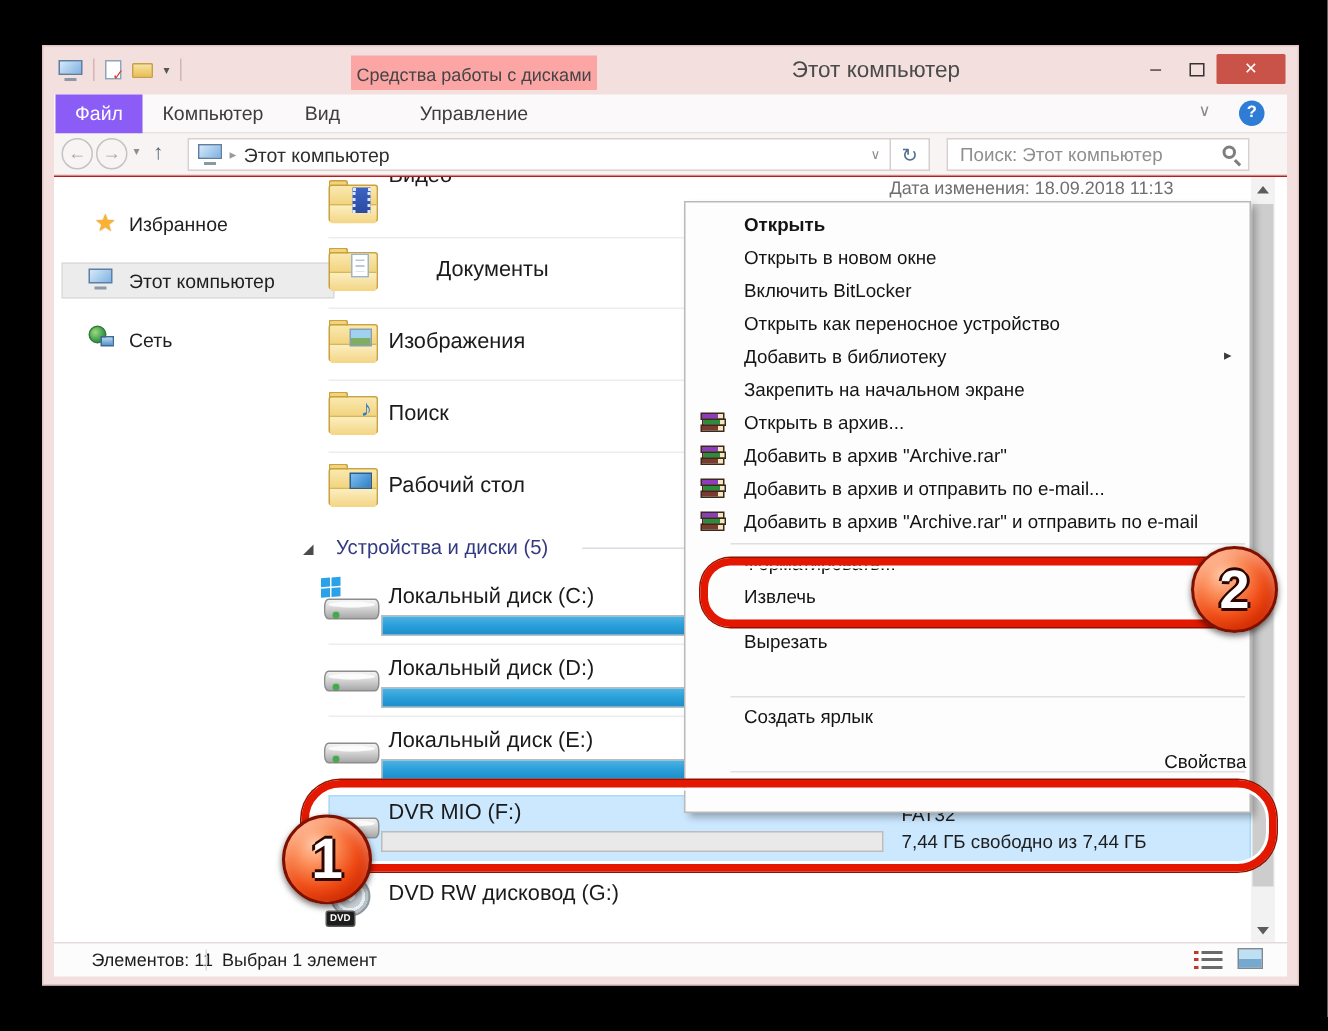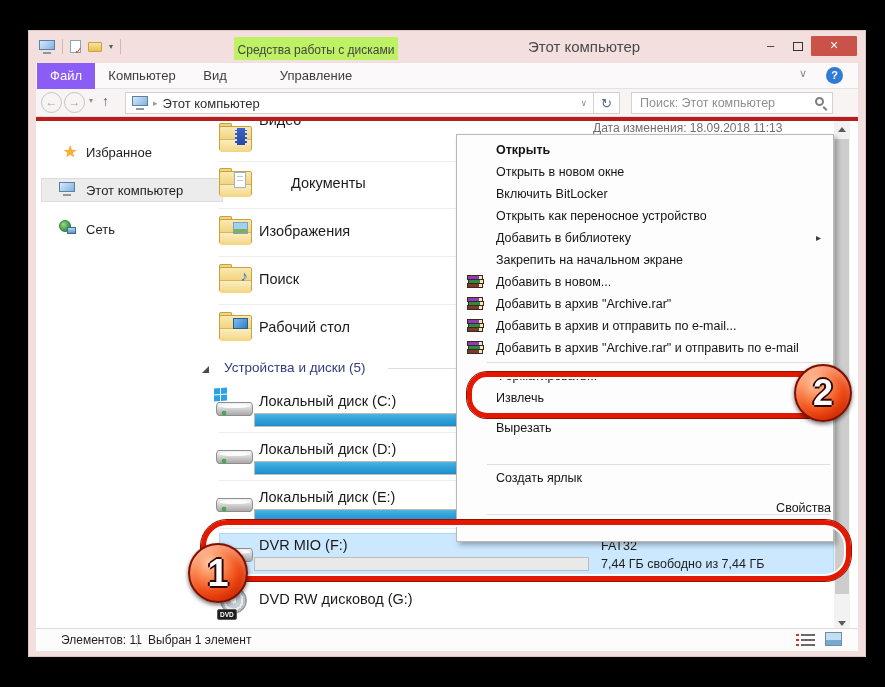--- a/index.html
+++ b/index.html
@@ -9,21 +9,21 @@
 
   
   .win { position:absolute; left:28px; top:30px; width:838px; height:627px;
          background:#f2dfde; border:1px solid #e3c4c2; box-shadow:0 0 0 1px rgba(0,0,0,.4); }
 
   .titlebar { position:absolute; left:0; top:0; right:0; height:32px; }
   .qat { position:absolute; left:10px; top:8px; display:flex; align-items:center; gap:7px; }
   .qat-sep { width:1px; height:15px; background:#d4b5b3; }
   .win-title { position:absolute; left:440px; top:7px; width:230px; text-align:center;
                font-size:15px; color:#4a4a4a; white-space:nowrap; }
-  .ctx-group { position:absolute; left:205px; top:6px; width:164px; height:23px; background:#bef264;
+  .ctx-group { position:absolute; left:205px; top:6px; width:164px; height:23px; background:#fca5a5;
                font-size:12px; color:#444; text-align:center; line-height:26px; white-space:nowrap; }
   .win-btns { position:absolute; right:8px; top:5px; display:flex; align-items:center; }
   .wb { width:27px; height:20px; text-align:center; line-height:19px; font-size:13px; color:#333; cursor:default; }
   .wb-close { width:46px; background:#c95348; color:#fff; font-size:14px; border-radius:1px; }
   .maxbox { display:inline-block; width:10px; height:9px; border:1px solid #333; vertical-align:middle; }
 
   .tabrow { position:absolute; left:7px; right:7px; top:32px; height:26px; background:#fbf9f9;
             border-bottom:1px solid #e9e0e0; }
   .tab { position:absolute; top:0; height:26px; line-height:26px; text-align:center; font-size:13px; color:#3d3d3d; }
   .tab-file { background:#8b5cf6; color:#fff; }
@@ -45,21 +45,21 @@
                 border:1px solid #d9cfcf; border-left:none; text-align:center; line-height:21px; font-size:13px; color:#4f6f8f; }
   .searchbox { position:absolute; left:595px; top:3px; width:202px; height:22px; background:#fff; border:1px solid #d9cfcf; }
   .searchbox input { width:100%; height:100%; border:none; outline:none; font-size:12.5px; padding:0 24px 0 8px;
                      font-family:inherit; color:#333; background:transparent; }
   .searchbox input::placeholder { color:#8f8f8f; opacity:1; }
   .mag { position:absolute; right:8px; top:4px; width:9px; height:9px; border:2px solid #7e7e7e; border-radius:50%; }
   .mag::after { content:""; position:absolute; left:7px; top:7px; width:2px; height:5px; background:#7e7e7e; transform:rotate(-45deg); }
 
   
   .main { position:absolute; left:7px; right:7px; top:86px; height:511px; background:#fff;
-          border-top:4px solid #b91c1c; overflow:hidden; }
+          border-top:1px solid #b91c1c; overflow:hidden; }
   .datecol { position:absolute; left:557px; top:0; font-size:12px; color:#6f6f6f; white-space:nowrap; }
 
   .side-label { position:absolute; font-size:13px; color:#1f1f1f; white-space:nowrap; }
   .side-sel { position:absolute; left:5px; top:57px; width:182px; height:24px; background:#ececec; border:1px solid #dcdcdc; }
   .star { position:absolute; font-size:16px; color:#f9b233; text-shadow:0 0 1px #c9891e; }
 
   .itemlabel { position:absolute; font-size:14.5px; color:#1b1b1b; white-space:nowrap; }
   .rowsep { position:absolute; left:183px; width:615px; height:1px; background:#ededed; }
 
   .group-tri { position:absolute; left:166px; top:245px; width:0; height:0;
@@ -367,21 +367,21 @@
       <div class="mi mi-bold" style="top:4px;">Открыть</div>
       <div class="mi" style="top:26px;">Открыть в новом окне</div>
       <div class="mi" style="top:48px;">Включить BitLocker</div>
       <div class="mi" style="top:70px;">Открыть как переносное устройство</div>
       <div class="mi" style="top:92px;"><span>Добавить в библиотеку</span><span class="mi-sub">▸</span></div>
       <div class="mi" style="top:114px;">Закрепить на начальном экране</div>
       <div class="mi" style="top:136px;"><span class="winrar">
             <i></i>
             <i></i>
             <i></i>
-          </span><span>Добавить в новом...</span></div>
+          </span><span>Открыть в архив...</span></div>
       <div class="mi" style="top:158px;"><span class="winrar">
             <i></i>
             <i></i>
             <i></i>
           </span><span>Добавить в архив "Archive.rar"</span></div>
       <div class="mi" style="top:180px;"><span class="winrar">
             <i></i>
             <i></i>
             <i></i>
           </span><span>Добавить в архив и отправить по e-mail...</span></div>

